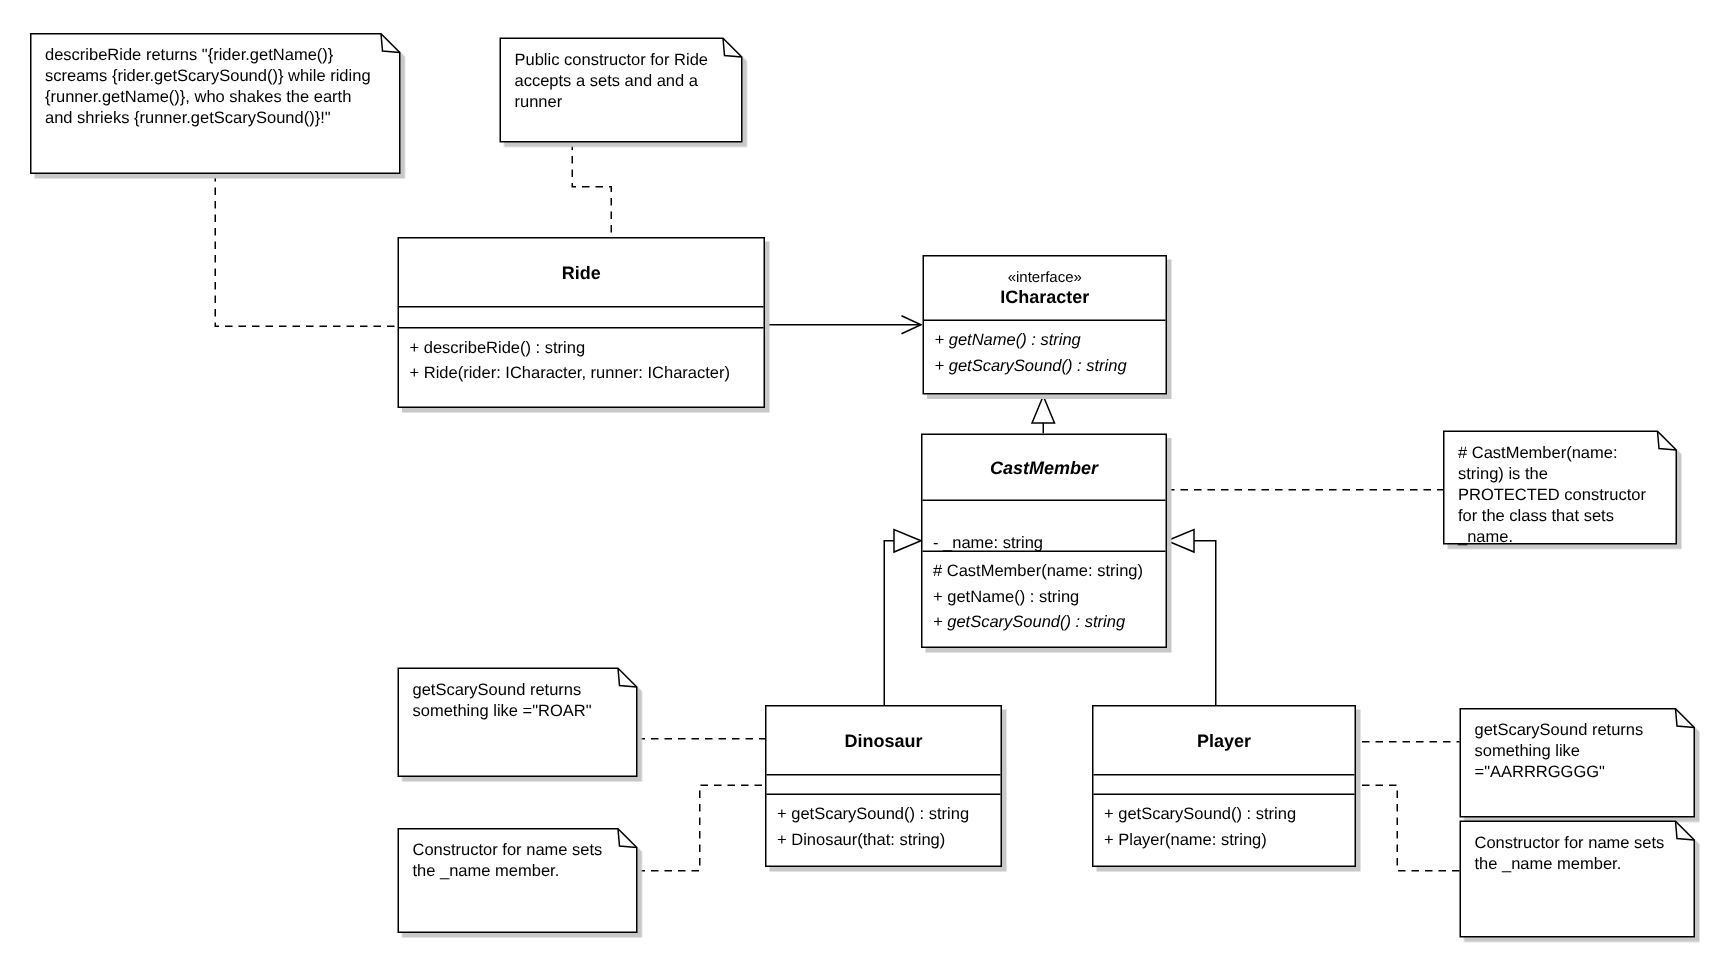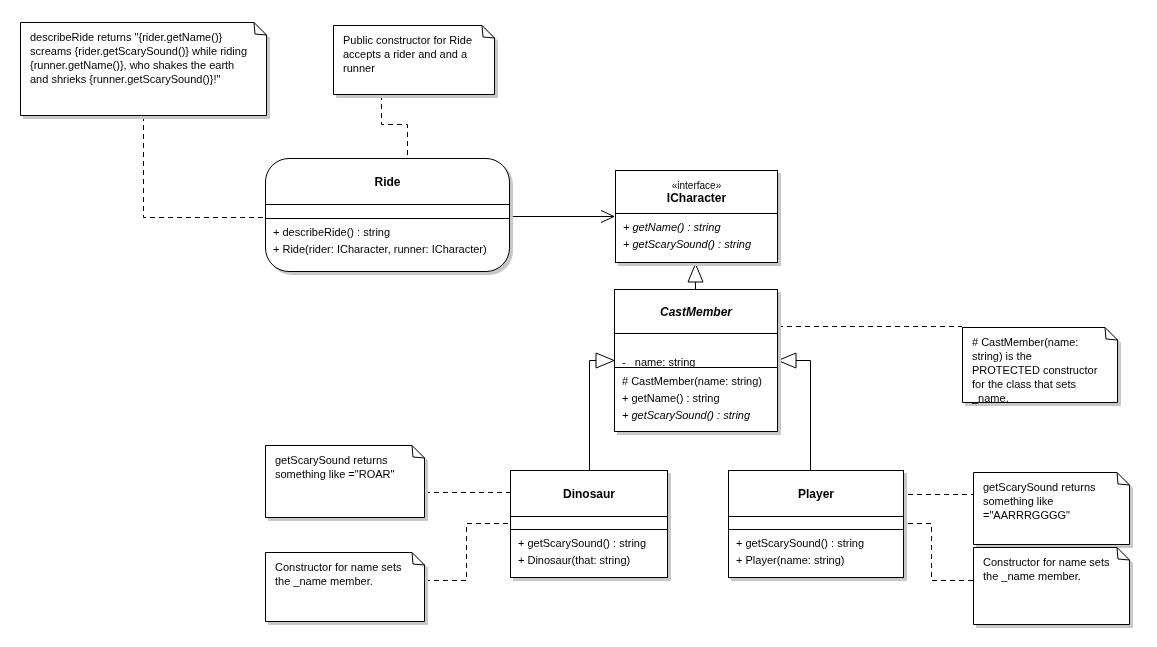--- a/index.html
+++ b/index.html
@@ -75,21 +75,21 @@
       <path d="M143.5,116 L143.5,217.5 L265,217.5"></path>
       <path d="M381.5,95 L381.5,124.5 L407.5,124.5 L407.5,158"></path>
       <path d="M778,326.5 L962,326.5"></path>
       <path d="M425,492.5 L510,492.5"></path>
       <path d="M425,580.5 L466.5,580.5 L466.5,523.5 L510,523.5"></path>
       <path d="M890,494.5 L973,494.5"></path>
       <path d="M890,523.5 L931.5,523.5 L931.5,580.5 L973,580.5"></path>
     </g>
   </svg>
 
-  <div class="uml-class" style="left:265px;top:158px;width:245px;height:114px;border-radius:24px;">
+  <div class="uml-class" style="left:265px;top:158px;width:245px;height:114px;">
     <div class="cls-title" style="height:45px;">Ride</div>
     <div class="cls-attrs" style="height:14px;padding:0;"></div>
     <div class="cls-methods" style="height:53px;">
       <div class="member">+ describeRide() : string</div>
       <div class="member">+ Ride(rider: ICharacter, runner: ICharacter)</div>
     </div>
   </div>
 
   <div class="uml-class" style="left:615px;top:170px;width:163px;height:93px;">
     <div class="cls-title" style="height:42px;">
@@ -138,24 +138,24 @@
         <polyline points="234,0.5 235,12 246.5,13" fill="none" stroke="#000"></polyline>
       </svg>
     <div class="note-text">describeRide returns "{rider.getName()} screams {rider.getScarySound()} while riding {runner.getName()}, who shakes the earth and shrieks {runner.getScarySound()}!"</div>
   </div>
 
   <div class="note" style="left:333px;top:25px;width:162px;height:70px;">
       <svg class="note-bg" width="162" height="70" viewBox="0 0 162 70" xmlns="http://www.w3.org/2000/svg">
         <polygon points="0.5,0.5 149,0.5 161.5,13 161.5,69.5 0.5,69.5" fill="#fff" stroke="#000"></polygon>
         <polyline points="149,0.5 150,12 161.5,13" fill="none" stroke="#000"></polyline>
       </svg>
-    <div class="note-text">Public constructor for Ride accepts a rider and and a runner</div>
+    <div class="note-text">Public constructor for Ride accepts a sets and and a runner</div>
   </div>
 
-  <div class="note" style="left:962px;top:287px;width:156px;height:62px;margin-top:40px;">
+  <div class="note" style="left:962px;top:287px;width:156px;height:62px;">
       <svg class="note-bg" width="156" height="76" viewBox="0 0 156 76" xmlns="http://www.w3.org/2000/svg">
         <polygon points="0.5,0.5 143,0.5 155.5,13 155.5,75.5 0.5,75.5" fill="#fff" stroke="#000"></polygon>
         <polyline points="143,0.5 144,12 155.5,13" fill="none" stroke="#000"></polyline>
       </svg>
     <div class="note-text"># CastMember(name: string) is the PROTECTED constructor for the class that sets _name.</div>
   </div>
 
   <div class="note" style="left:265px;top:445px;width:160px;height:73px;">
       <svg class="note-bg" width="160" height="73" viewBox="0 0 160 73" xmlns="http://www.w3.org/2000/svg">
         <polygon points="0.5,0.5 147,0.5 159.5,13 159.5,72.5 0.5,72.5" fill="#fff" stroke="#000"></polygon>

